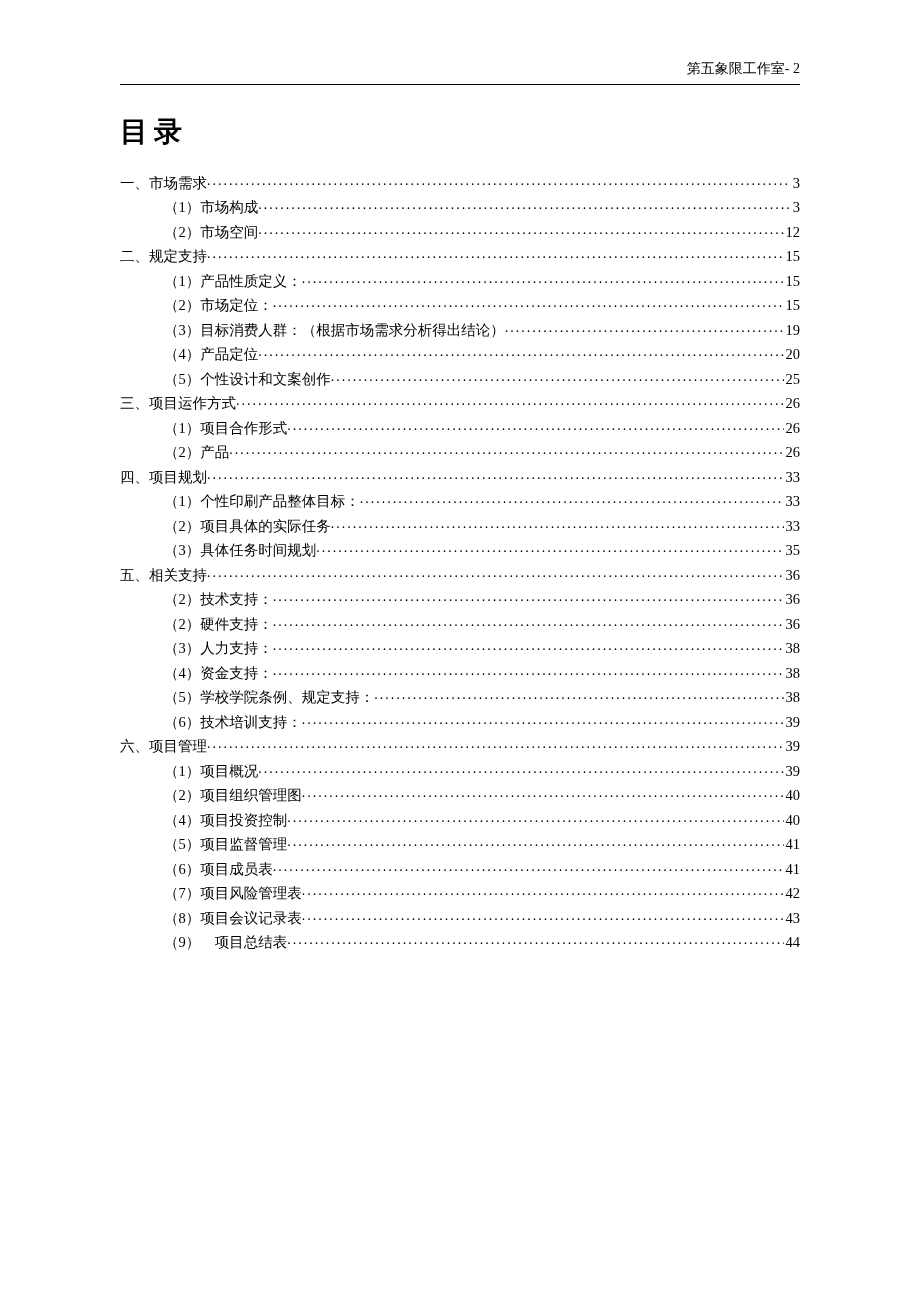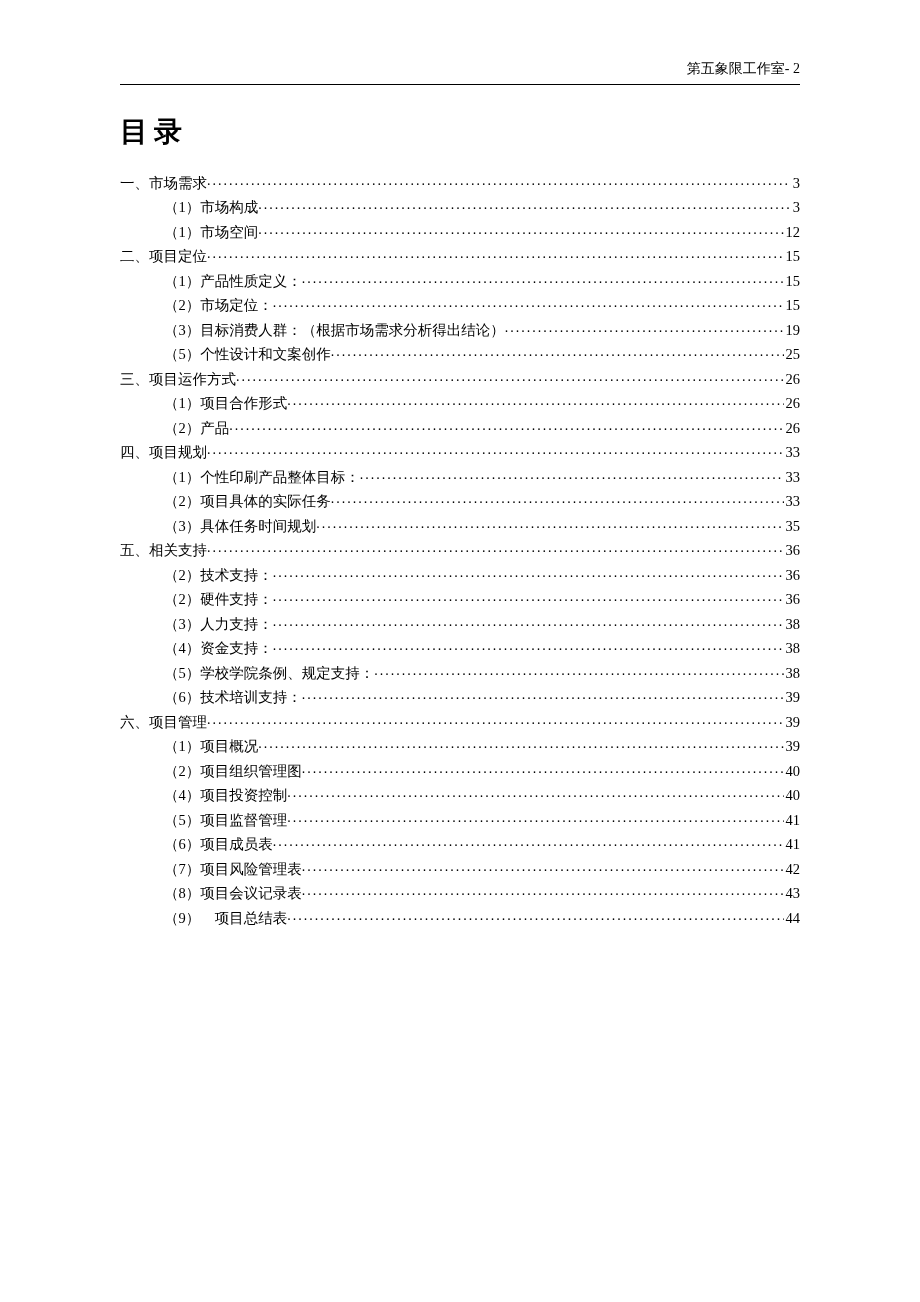--- a/index.html
+++ b/index.html
@@ -63,43 +63,48 @@
       <span class="toc-label">一、市场需求</span>
       <span class="toc-leader"></span>
       <span class="toc-page">3</span>
     </div>
     <div class="toc-row lvl2">
       <span class="toc-label">（1）市场构成</span>
       <span class="toc-leader"></span>
       <span class="toc-page">3</span>
     </div>
     <div class="toc-row lvl2">
-      <span class="toc-label">（1）市场空间</span>
+      <span class="toc-label">（2）市场空间</span>
       <span class="toc-leader"></span>
       <span class="toc-page">12</span>
     </div>
     <div class="toc-row lvl1">
-      <span class="toc-label">二、项目定位</span>
+      <span class="toc-label">二、规定支持</span>
       <span class="toc-leader"></span>
       <span class="toc-page">15</span>
     </div>
     <div class="toc-row lvl2">
       <span class="toc-label">（1）产品性质定义：</span>
       <span class="toc-leader"></span>
       <span class="toc-page">15</span>
     </div>
     <div class="toc-row lvl2">
       <span class="toc-label">（2）市场定位：</span>
       <span class="toc-leader"></span>
       <span class="toc-page">15</span>
     </div>
     <div class="toc-row lvl2">
       <span class="toc-label">（3）目标消费人群：（根据市场需求分析得出结论）</span>
       <span class="toc-leader"></span>
       <span class="toc-page">19</span>
+    </div>
+    <div class="toc-row lvl2">
+      <span class="toc-label">（4）产品定位</span>
+      <span class="toc-leader"></span>
+      <span class="toc-page">20</span>
     </div>
     <div class="toc-row lvl2">
       <span class="toc-label">（5）个性设计和文案创作</span>
       <span class="toc-leader"></span>
       <span class="toc-page">25</span>
     </div>
     <div class="toc-row lvl1">
       <span class="toc-label">三、项目运作方式</span>
       <span class="toc-leader"></span>
       <span class="toc-page">26</span>

